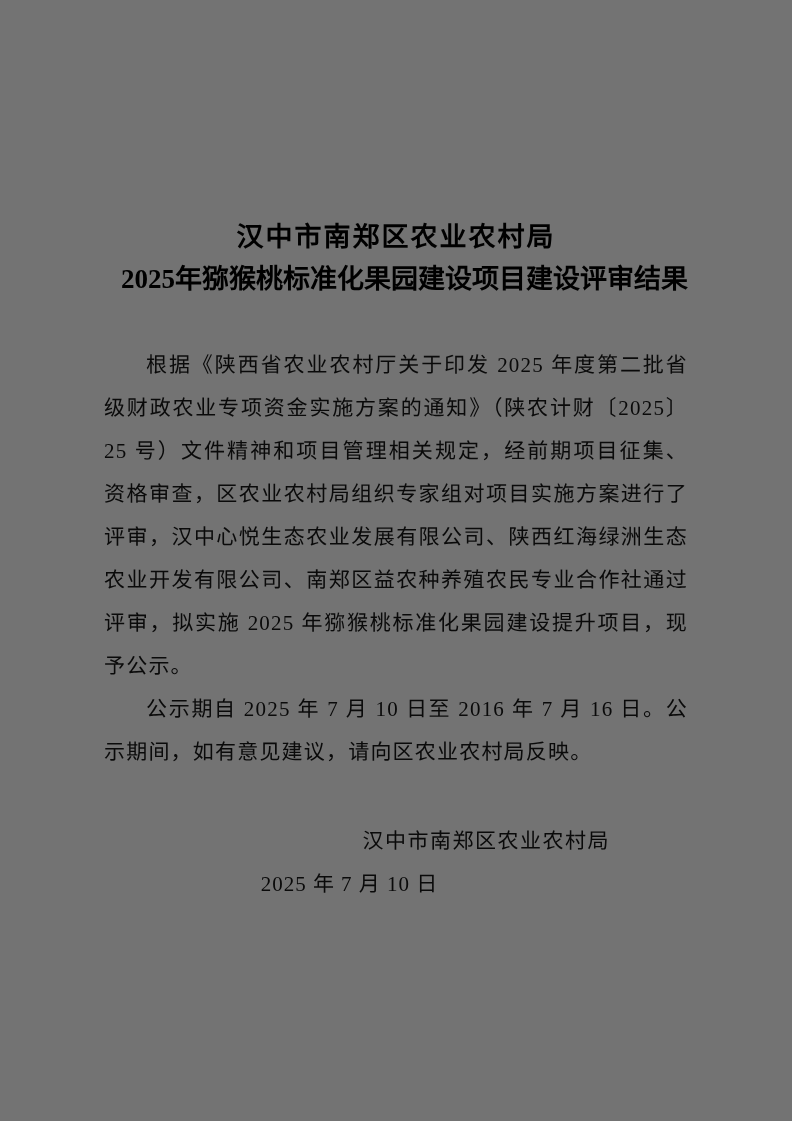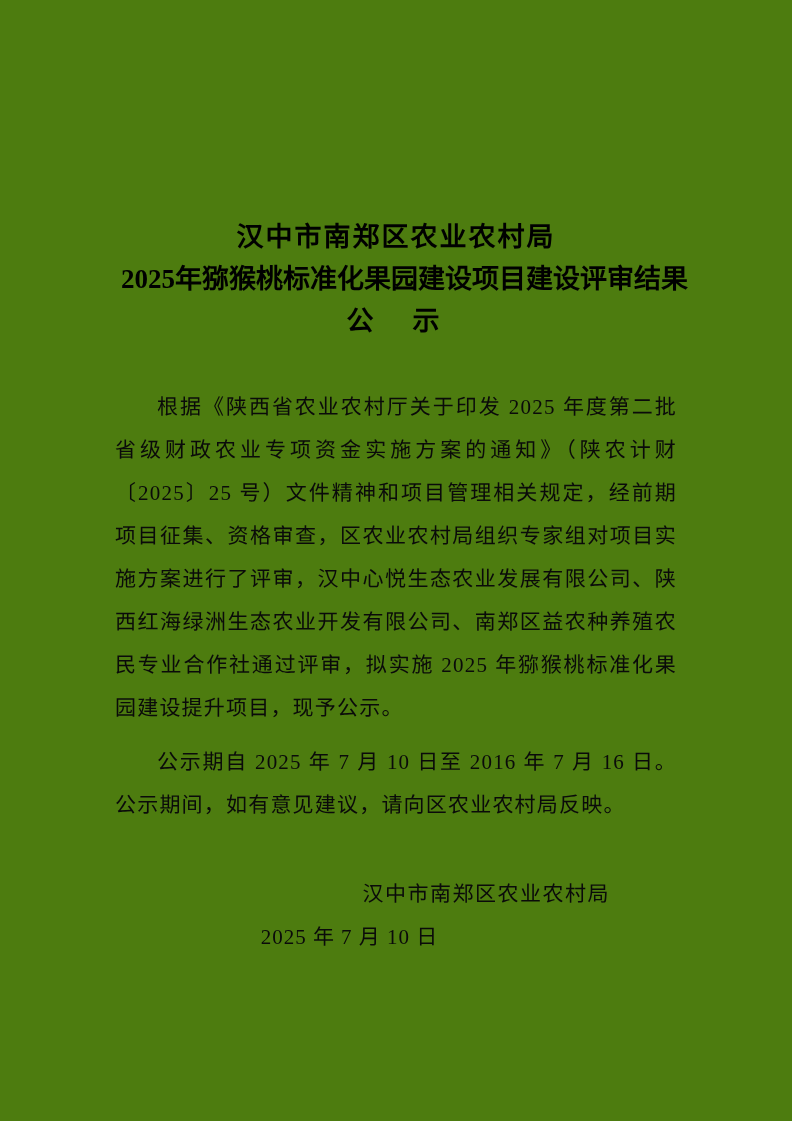--- a/index.html
+++ b/index.html
@@ -2,21 +2,21 @@
 <html lang="zh-CN"><head>
 <meta charset="utf-8">
 <style>
   * { margin: 0; padding: 0; box-sizing: border-box; }
   html, body { background: #ffffff; }
   .page {
     position: relative;
     width: 792px;
     height: 1121px;
     margin: 0 auto;
-    background: #4d7c0f;
+    background: #737373;
     color: #0a0a0a;
     font-family: "Liberation Serif", "DejaVu Serif", serif;
     padding: 216px 104px 0 104px;
     overflow: hidden;
   }
   .title-block {
     text-align: center;
     font-weight: 700;
     font-size: 27px;
     line-height: 42px;
@@ -28,21 +28,21 @@
   .title-line-3 { letter-spacing: 6px; }
   .doc-body {
     margin-top: 44px;
     font-size: 21px;
     line-height: 43px;
     text-align: justify;
     letter-spacing: 1.2px;
   }
   .doc-body p {
     text-indent: 2em;
-    margin: 11px;
+    margin: 0;
   }
   .contact-line { text-indent: 2em; }
   .contact-phone {
     font-weight: 700;
     letter-spacing: 0.5px;
     margin-left: 6px;
   }
   .signature-block {
     margin-top: 46px;
     font-size: 21px;
@@ -60,21 +60,20 @@
   }
 </style>
 </head>
 <body>
 
 <div class="page">
 
   <div class="title-block">
     <div class="title-line title-line-1">汉中市南郑区农业农村局</div>
     <div class="title-line title-line-2">2025年猕猴桃标准化果园建设项目建设评审结果</div>
-    <div class="title-line title-line-3">公　示</div>
   </div>
 
   <div class="doc-body">
     <p>根据《陕西省农业农村厅关于印发 2025 年度第二批省级财政农业专项资金实施方案的通知》（陕农计财〔2025〕25 号）文件精神和项目管理相关规定，经前期项目征集、资格审查，区农业农村局组织专家组对项目实施方案进行了评审，汉中心悦生态农业发展有限公司、陕西红海绿洲生态农业开发有限公司、南郑区益农种养殖农民专业合作社通过评审，拟实施 2025 年猕猴桃标准化果园建设提升项目，现予公示。</p>
     <p>公示期自 2025 年 7 月 10 日至 2016 年 7 月 16 日。公示期间，如有意见建议，请向区农业农村局反映。</p>
   </div>
 
   <div class="signature-block">
     <div class="signature-org">汉中市南郑区农业农村局</div>
     <div class="signature-date">2025 年 7 月 10 日</div>

